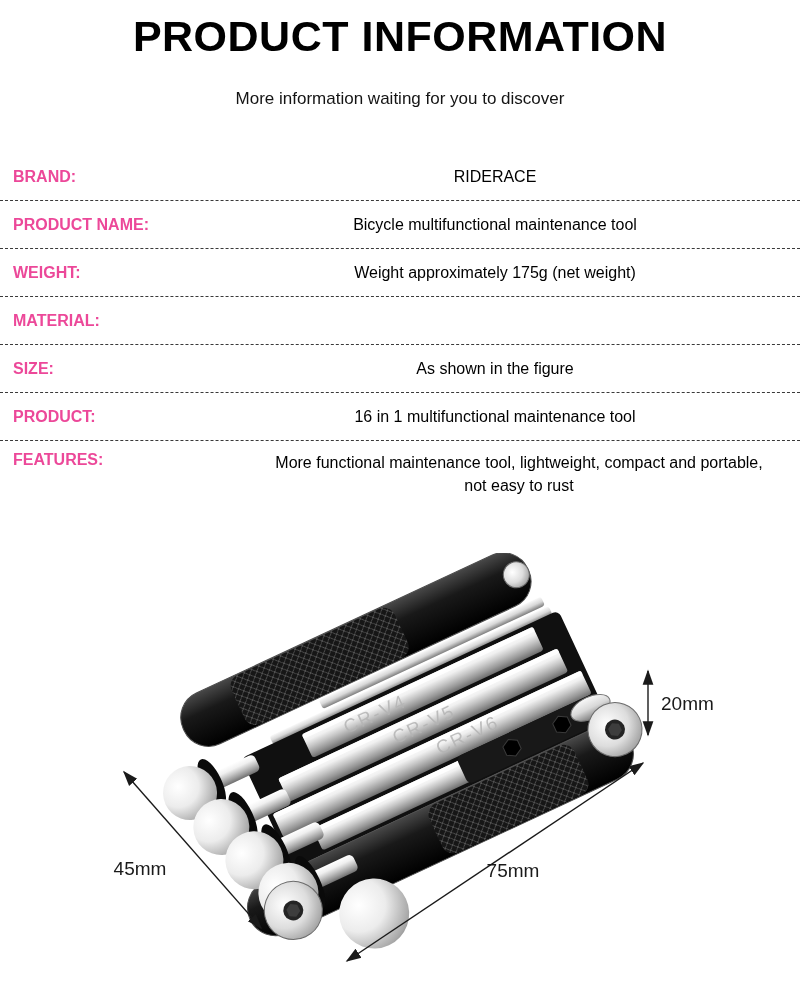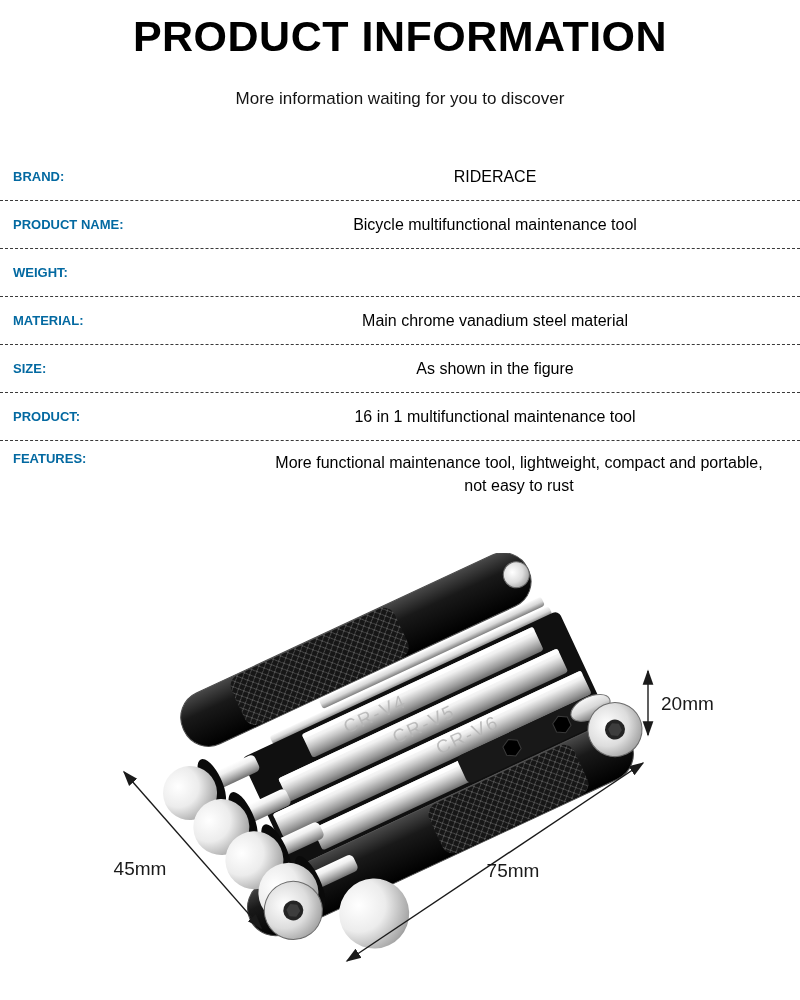--- a/index.html
+++ b/index.html
@@ -9,22 +9,22 @@
 
   .title { margin-top:12px; text-align:center; font-size:43px; font-weight:700;
            letter-spacing:0.5px; color:#000; }
   .subtitle { margin-top:28px; text-align:center; font-size:17px; color:#141414; }
 
   .spec-table { margin-top:44px; width:100%; }
   .spec-row { display:flex; align-items:center; min-height:48px;
               border-bottom:1px dashed #3a3a3a; }
   .spec-row.last { border-bottom:none; min-height:66px; align-items:flex-start;
                    padding-top:10px;gap:48px; }
-  .spec-label { width:200px; padding-left:13px; font-size:13px; font-weight:700;
-                color:#0369a1; flex-shrink:0; }
+  .spec-label { width:200px; padding-left:13px; font-size:16px; font-weight:700;
+                color:#ec4899; flex-shrink:0; }
   .spec-value { flex:1; text-align:center; font-size:16px; color:#000;
                 padding-right:10px; white-space:pre-line; line-height:1.45; }
 
   .figure-wrap { margin-top:46px; width:800px; height:460px; position:relative; }
   svg { display:block; }
   .dim-label { font-size:19px; fill:#1a1a1a; }
   .engraving { font-size:19px; fill:#b4b4b4; opacity:.85; letter-spacing:2px; }
 </style>
 </head>
 <body>
@@ -38,24 +38,24 @@
     <div class="spec-row">
       <div class="spec-label">BRAND:</div>
       <div class="spec-value">RIDERACE</div>
     </div>
     <div class="spec-row">
       <div class="spec-label">PRODUCT NAME:</div>
       <div class="spec-value">Bicycle multifunctional maintenance tool</div>
     </div>
     <div class="spec-row">
       <div class="spec-label">WEIGHT:</div>
+      <div class="spec-value">Weight approximately 175g (net weight)</div>
     </div>
     <div class="spec-row">
       <div class="spec-label">MATERIAL:</div>
-      <div class="spec-value">Main chrome vanadium steel material</div>
     </div>
     <div class="spec-row">
       <div class="spec-label">SIZE:</div>
       <div class="spec-value">As shown in the figure</div>
     </div>
     <div class="spec-row">
       <div class="spec-label">PRODUCT:</div>
       <div class="spec-value">16 in 1 multifunctional maintenance tool</div>
     </div>
     <div class="spec-row last">

